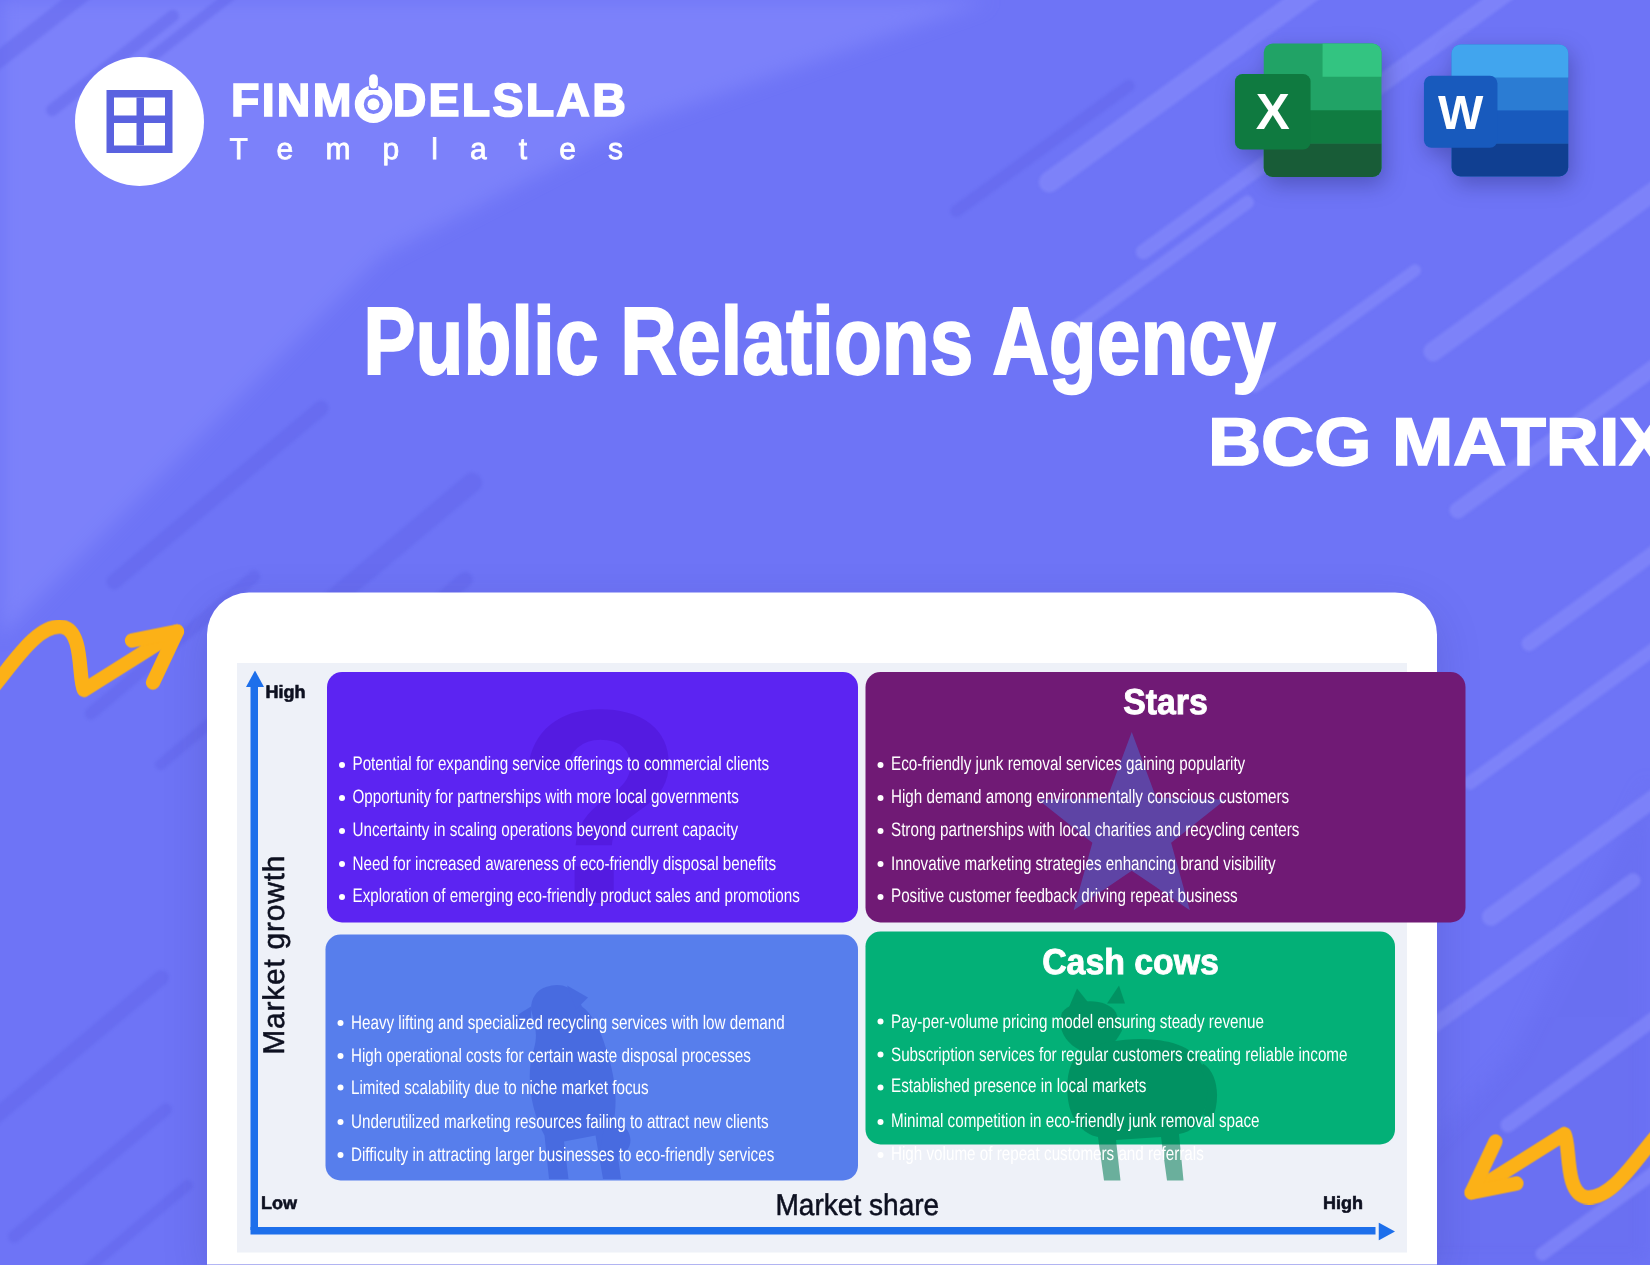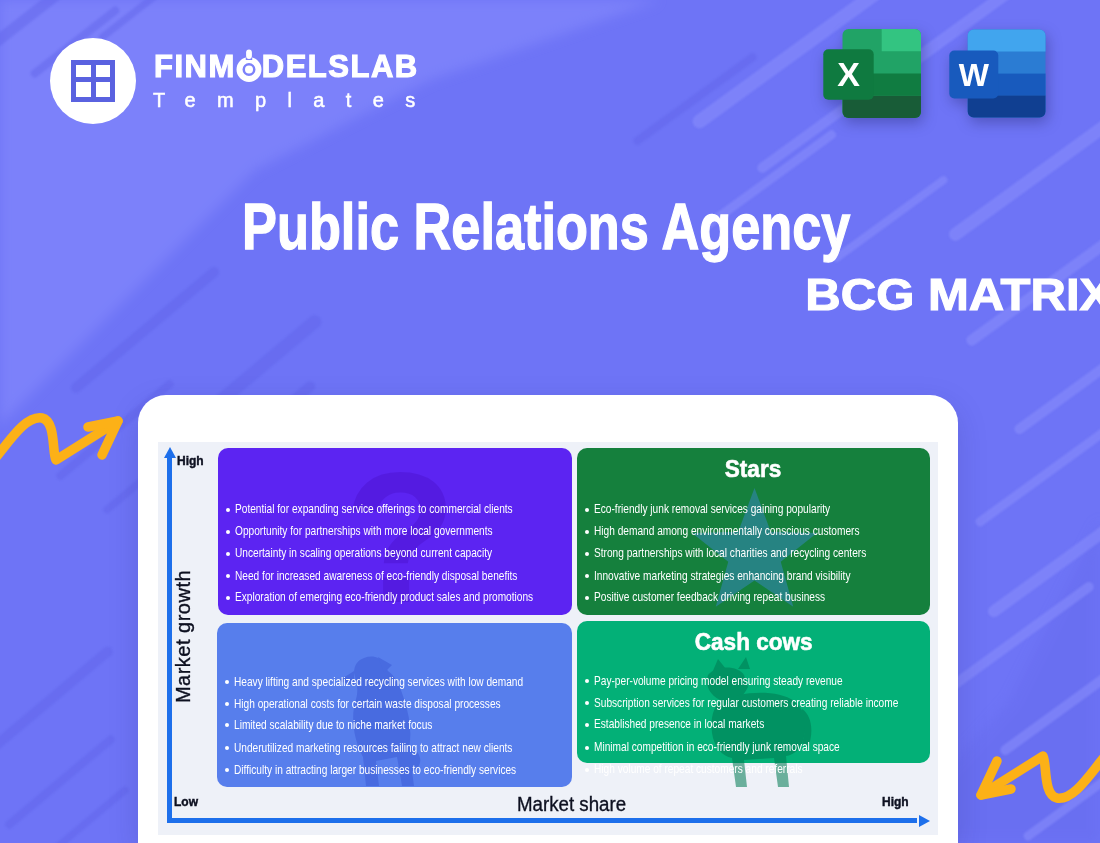--- a/index.html
+++ b/index.html
@@ -18,21 +18,21 @@
   .title1{left:-4px;top:190px;width:1100px;text-align:center;color:#fff;font-weight:bold;font-size:64px;}
   .title1 span{display:inline-block;transform:scaleX(0.817);-webkit-text-stroke:1.3px #fff;}
   .title2{left:0;top:269px;width:1100px;text-align:right;color:#fff;font-weight:bold;font-size:45px;}
   .title2 span{display:inline-block;transform:scaleX(1.09);-webkit-text-stroke:1.1px #fff;}
   
   .card{left:138px;top:395px;width:820px;height:448px;background:#fff;border-radius:28px 28px 0 0;
         box-shadow:0 10px 30px rgba(40,40,120,0.18);}
   .panel{left:158px;top:442px;width:780px;height:393px;background:#eef1f8;}
   .quad{border-radius:10px;color:#fff;}
   .q-qm{left:218px;top:448px;width:354px;height:167px;background:#5c24f2;}
-  .q-st{left:577px;top:448px;width:353px;height:167px;background:#15803d;}
+  .q-st{left:577px;top:448px;width:400px;height:167px;background:#701a75;}
   .q-dg{left:217px;top:623px;width:355px;height:164px;background:#577eec;}
   .q-cc{left:577px;top:621px;width:353px;height:142px;background:#03b077;}
   .qhead{left:0;top:7px;width:100%;text-align:center;font-weight:bold;font-size:24px;white-space:nowrap;}
   .qhead span{display:inline-block;transform:scaleX(0.94);-webkit-text-stroke:0.6px #fff;}
   .bullets{left:0;top:0;width:100%;height:100%;}
   .bl{position:absolute;white-space:nowrap;font-size:13px;}
   .bl i{position:absolute;left:8px;top:4.5px;width:4px;height:4px;border-radius:50%;background:#fff;font-style:normal;}
   .bl b{position:absolute;left:17px;top:-2px;font-weight:normal;display:inline-block;transform:scaleX(0.78);transform-origin:0 0;}
   
   .vline{left:167px;top:456px;width:5px;height:364px;background:#1d6feb;}

